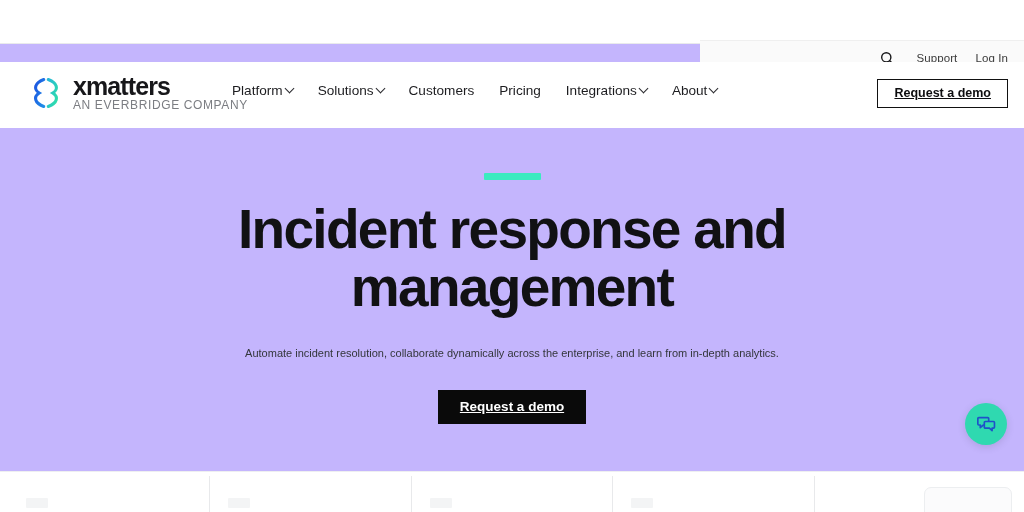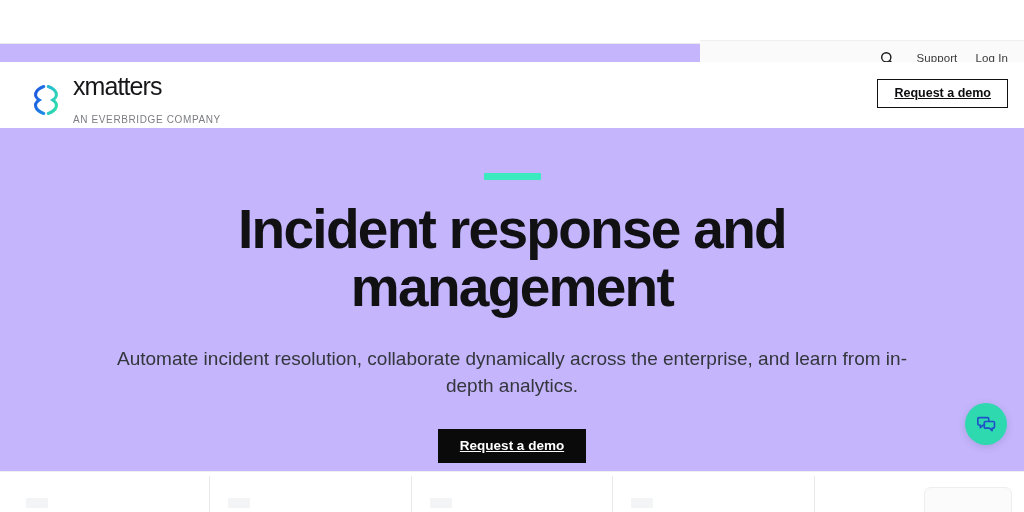--- a/index.html
+++ b/index.html
@@ -98,30 +98,30 @@
     top: 12px;
     display: flex;
     align-items: center;
     gap: 9px;
     cursor: pointer;
   }
   .logo-mark { width: 36px; height: 36px; display: block; flex: none; }
   .logo-text-wrap { display: flex; flex-direction: column; justify-content: center; }
   .logo-wordmark {
     font-size: 25px;
-    font-weight: 400;
+    font-weight: 700;
     letter-spacing: -0.9px;
     color: #17171a;
     line-height: 1;
   }
   .logo-tagline {
-    font-size: 10px;
+    font-size: 12px;
     letter-spacing: .62px;
     color: #7b7d82;
-    margin-top: 16px;
+    margin-top: 0;
     line-height: 1;
   }
 
   
   .main-nav {
     position: absolute;
     left: 232px;
     top: 22px;
     display: flex;
     align-items: center;
@@ -200,21 +200,21 @@
     max-width: 620px;
     font-size: 55px;
     font-weight: 700;
     line-height: 1.06;
     letter-spacing: -1.7px;
     color: #111113;
   }
   .hero-sub {
     margin: 28px auto 0;
     max-width: 790px;
-    font-size: 19px;
+    font-size: 11px;
     line-height: 1.46;
     color: #33363b;
     font-weight: 400;
   }
   .hero-cta-wrap {
     margin-top: 29px;
     display: flex;
     justify-content: center;
   }
   .btn-hero {
@@ -323,20 +323,44 @@
         </defs>
         <path d="M17.5 5 C 7 9, 6 16, 12.5 20 C 6 24, 7 31, 17.5 35" fill="none" stroke="url(#gL)" stroke-width="3.4" stroke-linecap="round"></path>
         <path d="M22.5 5 C 33 9, 34 16, 27.5 20 C 34 24, 33 31, 22.5 35" fill="none" stroke="url(#gR)" stroke-width="3.4" stroke-linecap="round"></path>
       </svg>
       <div class="logo-text-wrap">
         <div class="logo-wordmark">xmatters</div>
         <div class="logo-tagline">AN EVERBRIDGE COMPANY</div>
       </div>
     </div>
 
+    <nav class="main-nav">
+      <div class="nav-item">
+        <span>Platform</span>
+        <i class="caret"></i>
+      </div>
+      <div class="nav-item">
+        <span>Solutions</span>
+        <i class="caret"></i>
+      </div>
+      <div class="nav-item">
+        <span>Customers</span>
+      </div>
+      <div class="nav-item">
+        <span>Pricing</span>
+      </div>
+      <div class="nav-item">
+        <span>Integrations</span>
+        <i class="caret"></i>
+      </div>
+      <div class="nav-item">
+        <span>About</span>
+        <i class="caret"></i>
+      </div>
+    </nav>
 
     <div class="header-actions">
       <button class="btn btn-outline">Request a demo</button>
     </div>
   </header>
 
   <section class="hero">
     <div class="accent-bar" style="background:#3aebc0"></div>
     <h1 class="hero-title">Incident response and management</h1>
     <p class="hero-sub">Automate incident resolution, collaborate dynamically across the enterprise, and learn from in-depth analytics.</p>

